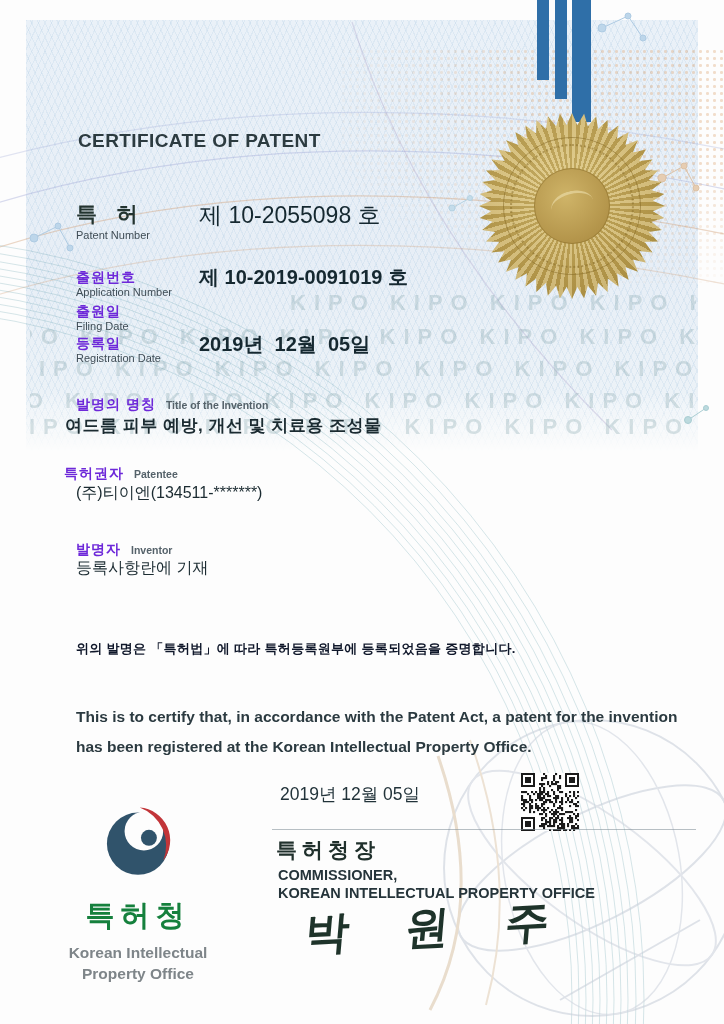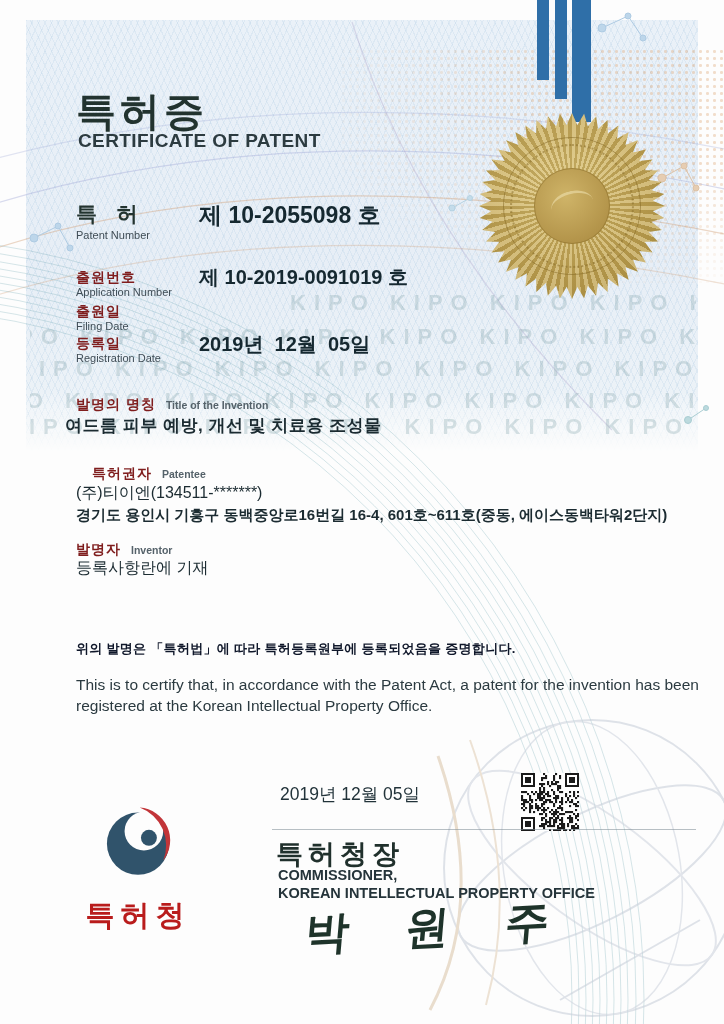--- a/index.html
+++ b/index.html
@@ -42,43 +42,43 @@
 
   
   .kipo-band{position:absolute;left:30px;top:268px;width:666px;height:170px;overflow:hidden;z-index:1;}
   .kipo-row{position:absolute;white-space:nowrap;font-weight:bold;font-size:22px;letter-spacing:8px;
     color:rgba(128,163,168,.30);}
 
   
   .abs{position:absolute;z-index:3;}
   .title-ko{font-size:40px;font-weight:800;letter-spacing:4px;color:#22332f;}
   .title-en{font-size:19px;font-weight:700;color:#2c3b40;letter-spacing:.4px;}
-  .lbl-ko{font-size:14px;font-weight:700;color:#7f1d1d;letter-spacing:1px;}
+  .lbl-ko{font-size:14px;font-weight:700;color:#6d28d9;letter-spacing:1px;}
   .lbl-ko-big{font-size:21px;font-weight:800;color:#22332f;letter-spacing:7px;}
   .lbl-en{font-size:11px;font-weight:400;color:#3f4c55;}
   .lbl-en-inline{font-size:10.5px;font-weight:600;color:#55626a;margin-left:10px;}
   .val{font-size:20px;font-weight:700;color:#152830;white-space:pre;}
-  .val-big{font-size:23px;font-weight:700;color:#152830;}
+  .val-big{font-size:23px;font-weight:400;color:#152830;}
   .inv-val{font-size:17px;font-weight:700;color:#1b2b31;letter-spacing:.5px;}
   .name-val{font-size:16px;font-weight:400;color:#1b2b31;}
   .addr-val{font-size:15px;font-weight:700;color:#1b2b31;}
   .stmt-ko{font-size:13px;font-weight:800;color:#0f172a;letter-spacing:.3px;}
-  .stmt-en{font-size:15.5px;font-weight:400;color:#2b3a40;line-height:21px;width:624px;}
+  .stmt-en{font-size:15.5px;font-weight:700;color:#2b3a40;line-height:30px;width:624px;margin-top:28px;}
   .issue-date{font-size:17.5px;font-weight:500;color:#22333a;}
-  .comm-ko{font-size:27px;font-weight:800;color:#20302c;letter-spacing:5px;}
+  .comm-ko{font-size:21px;font-weight:800;color:#20302c;letter-spacing:5px;}
   .comm-en{font-size:14.5px;font-weight:800;color:#25343a;}
   .qr-caption{font-size:11.5px;font-weight:700;color:#2b3a40;line-height:17px;}
   .rule{position:absolute;left:272px;top:829px;width:424px;height:1px;background:rgba(125,140,150,.55);z-index:3;}
   .signature{font-size:44px;font-weight:700;color:#1e332a;letter-spacing:22px;
     transform:rotate(-3deg) skewX(-8deg);white-space:nowrap;}
 
   
   .logo{position:absolute;left:63px;top:800px;width:150px;text-align:center;z-index:3;}
   .logo svg{display:block;margin:0 auto;}
-  .logo-ko{font-size:29px;font-weight:700;color:#b91c1c;letter-spacing:6px;margin-top:12px;}
+  .logo-ko{font-size:29px;font-weight:700;color:#15803d;letter-spacing:6px;margin-top:12px;}
   .logo-en{font-size:15.5px;font-weight:600;color:#7e8589;line-height:21px;margin-top:6px;}
 
   .qr{position:absolute;left:521px;top:773px;width:58px;height:58px;z-index:3;background:#fff;}
 </style>
 </head>
 <body>
 
 <div class="page">
 
   <div class="paper"></div>
@@ -162,21 +162,20 @@
   <div class="ribbon rb1"></div>
   <div class="ribbon rb2"></div>
   <div class="ribbon rb3"></div>
   <div class="seal">
     <div class="seal-burst" style="clip-path: polygon(94px 1px, 99.3px 13.2px, 106.1px 1.8px, 109.8px 14.6px, 118.1px 4.2px, 120px 17.3px, 129.6px 8.1px, 129.8px 21.4px, 140.5px 13.5px, 139px 26.7px, 150.6px 20.2px, 147.4px 33.1px, 159.8px 28.2px, 154.9px 40.6px, 167.8px 37.4px, 161.3px 49px, 174.5px 47.5px, 166.6px 58.2px, 179.9px 58.4px, 170.7px 68px, 183.8px 69.9px, 173.4px 78.2px, 186.2px 81.9px, 174.8px 88.7px, 187px 94px, 174.8px 99.3px, 186.2px 106.1px, 173.4px 109.8px, 183.8px 118.1px, 170.7px 120px, 179.9px 129.6px, 166.6px 129.8px, 174.5px 140.5px, 161.3px 139px, 167.8px 150.6px, 154.9px 147.4px, 159.8px 159.8px, 147.4px 154.9px, 150.6px 167.8px, 139px 161.3px, 140.5px 174.5px, 129.8px 166.6px, 129.6px 179.9px, 120px 170.7px, 118.1px 183.8px, 109.8px 173.4px, 106.1px 186.2px, 99.3px 174.8px, 94px 187px, 88.7px 174.8px, 81.9px 186.2px, 78.2px 173.4px, 69.9px 183.8px, 68px 170.7px, 58.4px 179.9px, 58.2px 166.6px, 47.5px 174.5px, 49px 161.3px, 37.4px 167.8px, 40.6px 154.9px, 28.2px 159.8px, 33.1px 147.4px, 20.2px 150.6px, 26.7px 139px, 13.5px 140.5px, 21.4px 129.8px, 8.1px 129.6px, 17.3px 120px, 4.2px 118.1px, 14.6px 109.8px, 1.8px 106.1px, 13.2px 99.3px, 1px 94px, 13.2px 88.7px, 1.8px 81.9px, 14.6px 78.2px, 4.2px 69.9px, 17.3px 68px, 8.1px 58.4px, 21.4px 58.2px, 13.5px 47.5px, 26.7px 49px, 20.2px 37.4px, 33.1px 40.6px, 28.2px 28.2px, 40.6px 33.1px, 37.4px 20.2px, 49px 26.7px, 47.5px 13.5px, 58.2px 21.4px, 58.4px 8.1px, 68px 17.3px, 69.9px 4.2px, 78.2px 14.6px, 81.9px 1.8px, 88.7px 13.2px);"></div>
     <div class="seal-ring r1"></div>
     <div class="seal-ring r2"></div>
     <div class="seal-ring r3"></div>
   </div>
 
-  <div class="abs title-ko" style="left:76px;top:84px;">특허증</div>
   <div class="abs title-en" style="left:78px;top:130px;">CERTIFICATE OF PATENT</div>
 
   <div class="abs lbl-ko-big" style="left:76px;top:200px;">특 허</div>
   <div class="abs lbl-en" style="left:76px;top:229px;">Patent Number</div>
   <div class="abs val-big" style="left:199px;top:200px;">제 10-2055098 호</div>
 
   <div class="abs lbl-ko" style="left:76px;top:269px;">출원번호</div>
   <div class="abs lbl-en" style="left:76px;top:286px;text-align:right;">Application Number</div>
   <div class="abs val" style="left:199px;top:264px;">제 10-2019-0091019 호</div>
 
@@ -185,25 +184,24 @@
 
   <div class="abs lbl-ko" style="left:76px;top:335px;">등록일</div>
   <div class="abs lbl-en" style="left:76px;top:352px;">Registration Date</div>
   <div class="abs val" style="left:199px;top:331px;">2019년  12월  05일</div>
 
   <div class="abs" style="left:76px;top:395px;">
     <span class="lbl-ko">발명의 명칭</span><span class="lbl-en-inline">Title of the Invention</span>
   </div>
   <div class="abs inv-val" style="left:65px;top:414px;">여드름 피부 예방, 개선 및 치료용 조성물</div>
 
-  <div class="abs" style="left:92px;top:464px;">
+  <div class="abs" style="left:64px;top:464px;">
     <span class="lbl-ko">특허권자</span><span class="lbl-en-inline">Patentee</span>
   </div>
   <div class="abs name-val" style="left:76px;top:483px;">(주)티이엔(134511-*******)</div>
-  <div class="abs addr-val" style="left:76px;top:506px;">경기도 용인시 기흥구 동백중앙로16번길 16-4, 601호~611호(중동, 에이스동백타워2단지)</div>
 
   <div class="abs" style="left:76px;top:540px;">
     <span class="lbl-ko">발명자</span><span class="lbl-en-inline">Inventor</span>
   </div>
   <div class="abs name-val" style="left:76px;top:558px;">등록사항란에 기재</div>
 
   <div class="abs stmt-ko" style="left:76px;top:640px;">위의 발명은 「특허법」에 따라 특허등록원부에 등록되었음을 증명합니다.</div>
   <div class="abs stmt-en" style="left:76px;top:674px;">This is to certify that, in accordance with the Patent Act, a patent for the invention has been registered at the Korean Intellectual Property Office.</div>
 
   <div class="abs issue-date" style="left:280px;top:782px;">2019년 12월 05일</div>
@@ -495,15 +493,19 @@
   <div class="abs signature" style="left:305px;top:898px;">박 원 주</div>
 
   <div class="logo">
     <svg width="84" height="84" viewBox="0 0 100 100">
       <circle cx="50" cy="52" r="37" fill="#30536b"></circle>
       <circle cx="57" cy="37" r="23" fill="#fdfdfd"></circle>
       <circle cx="63" cy="45" r="9.5" fill="#30536b"></circle>
       <path d="M52 9 A39 39 0 0 1 80 72 A48 48 0 0 0 52 9 Z" fill="#c23539"></path>
     </svg>
     <div class="logo-ko">특허청</div>
+    <div class="logo-en">
+      <div>Korean Intellectual</div>
+      <div>Property Office</div>
+    </div>
   </div>
 
 </div>
 
 </body></html>

